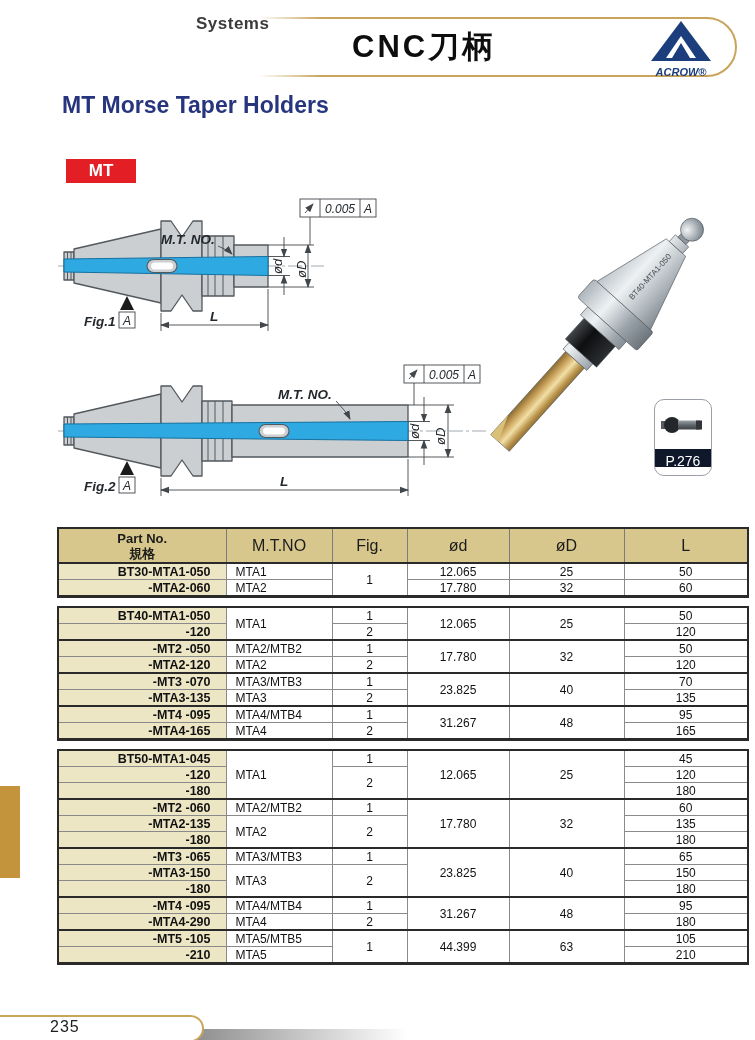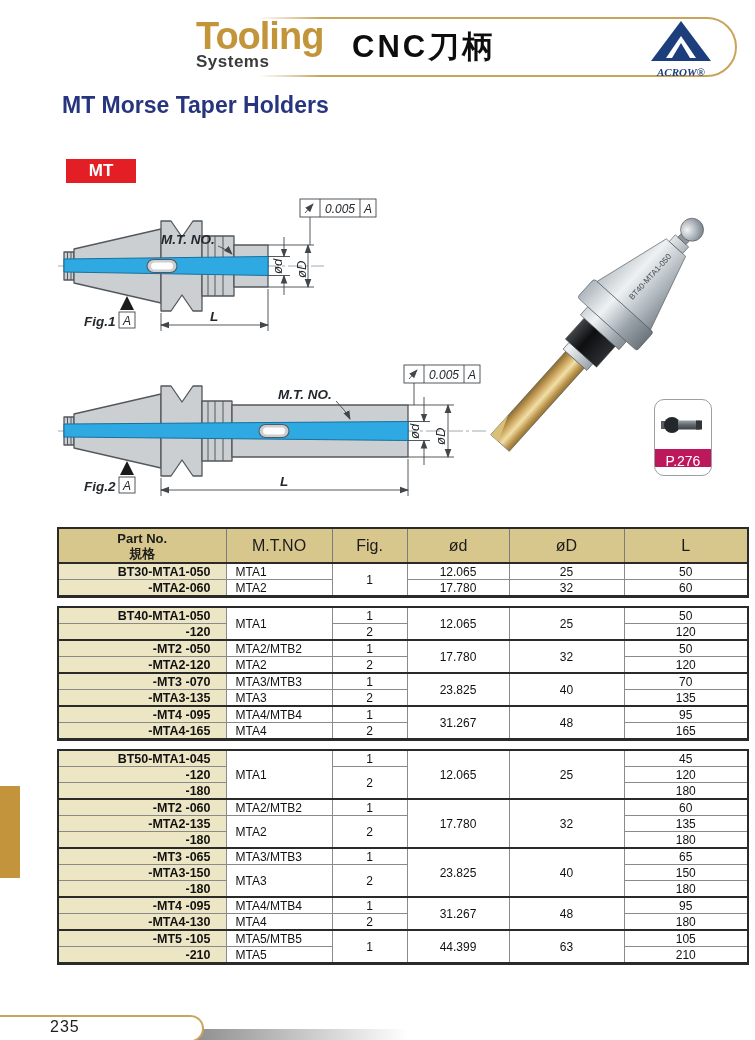--- a/index.html
+++ b/index.html
@@ -9,21 +9,21 @@
   
   .hdr-box{position:absolute;left:188px;top:17px;width:545px;height:56px;
            border:2.5px solid #C9A45B;border-radius:14px 30px 30px 14px;background:#fff;}
   .hdr-fade{position:absolute;left:182px;top:12px;width:140px;height:68px;
             background:linear-gradient(to right,#fff 55%,rgba(255,255,255,0));}
   .brand{position:absolute;left:196px;top:17px;}
   .brand-title{font-size:38px;font-weight:bold;color:#C2953B;line-height:38px;letter-spacing:-1px;}
   .brand-sub{font-size:17px;font-weight:bold;color:#3b3b3b;margin-top:-3px;letter-spacing:.5px;}
   .cnc-title{position:absolute;left:352px;top:26px;font-size:31px;font-weight:bold;color:#0d0d0d;letter-spacing:3px;}
   .logo{position:absolute;left:648px;top:20px;width:66px;text-align:center;}
-  .logo-text{font-family:Liberation Serif, serif;font-style:italic;font-weight:bold;
+  .logo-text{font-family:Liberation Sans, sans-serif;font-style:italic;font-weight:bold;
              font-size:11px;color:#1C3E7C;margin-top:0px;}
 
   
   .sec-title-en{position:absolute;left:62px;top:92px;font-size:23px;font-weight:bold;color:#26357E;}
   .sec-title-zh{position:absolute;left:62px;top:118px;font-size:24px;font-weight:bold;color:#26357E;}
   .mt-badge{position:absolute;left:66px;top:159px;width:70px;height:24px;background:#E31E24;
             color:#fff;font-weight:bold;font-size:17px;text-align:center;line-height:24px;}
 
   
   .fig1{position:absolute;left:56px;top:190px;}
@@ -39,21 +39,21 @@
   .dim{stroke:#41464b;stroke-width:.9;fill:none;}
   .lbl{font-style:italic;font-size:13px;fill:#23282d;}
   .lblb{font-style:italic;font-weight:bold;font-size:13.5px;fill:#23282d;}
   .tolt{font-style:italic;font-size:12px;fill:#23282d;}
   .halo{paint-order:stroke;stroke:#fff;stroke-width:4px;}
 
   
   .pref{position:absolute;left:654px;top:399px;width:58px;height:77px;border:1px solid #9aa0a5;
         border-radius:10px;overflow:hidden;background:#fff;box-sizing:border-box;}
   .pref-img{height:49px;display:flex;align-items:center;justify-content:center;}
-  .pref-label{height:18px;background:#be185d;color:#fff;font-size:14px;text-align:center;line-height:25px;}
+  .pref-label{height:18px;background:#0f172a;color:#fff;font-size:14px;text-align:center;line-height:25px;}
 
   
   .tables{position:absolute;left:57px;top:527px;width:690px;}
   table.spec{table-layout:fixed;width:690px;border-collapse:collapse;margin-bottom:8px;
              border:2px solid #2a2a2a;border-bottom-width:3px;font-size:12px;color:#111;}
   col.w0{width:168px}col.w1{width:106px}col.w2{width:75px}col.w3{width:102px}col.w4{width:115px}col.w5{width:124px}
   table.spec th{background:#D8C78C;border:1px solid #7c7c7c;border-bottom:2.5px solid #2a2a2a;
                 font-weight:normal;font-size:16px;color:#1c1c1c;height:33px;padding:0;line-height:15px;}
   table.spec th.c-part{font-weight:bold;font-size:13px;}
   table.spec td{border:1px solid #8a8a8a;height:15px;line-height:14px;padding:0 4px;text-align:center;
@@ -72,21 +72,20 @@
 </style>
 </head>
 <body>
 
 <div class="page">
 
   <div>
     <div class="hdr-box"></div>
     <div class="hdr-fade"></div>
     <div class="brand">
-      <div class="brand-title">Tooling</div>
       <div class="brand-sub">Systems</div>
     </div>
     <div class="cnc-title">CNC刀柄</div>
     <div class="logo">
       <svg width="66" height="42" viewBox="0 0 66 42">
         <polygon points="33,1 63,41 3,41" fill="#1C3E7C"></polygon>
         <polygon points="33,16 48,38 18,38" fill="#ffffff"></polygon>
         <polygon points="33,23 42,38 24,38" fill="#1C3E7C"></polygon>
       </svg>
       <div class="logo-text">ACROW®</div>
@@ -439,21 +438,21 @@
           </tr>
           <tr class="gb">
             <td class="c-part">-MT4 -095</td>
             <td class="c-mt">MTA4/MTB4</td>
             <td class="c-fig">1</td>
             <td class="c-num" rowspan="2">31.267</td>
             <td class="c-num" rowspan="2">48</td>
             <td class="c-num">95</td>
           </tr>
           <tr>
-            <td class="c-part">-MTA4-130</td>
+            <td class="c-part">-MTA4-290</td>
             <td class="c-mt">MTA4</td>
             <td class="c-fig">2</td>
             <td class="c-num">180</td>
           </tr>
           <tr class="gb">
             <td class="c-part">-MT5 -105</td>
             <td class="c-mt">MTA5/MTB5</td>
             <td class="c-fig" rowspan="2">1</td>
             <td class="c-num" rowspan="2">44.399</td>
             <td class="c-num" rowspan="2">63</td>

